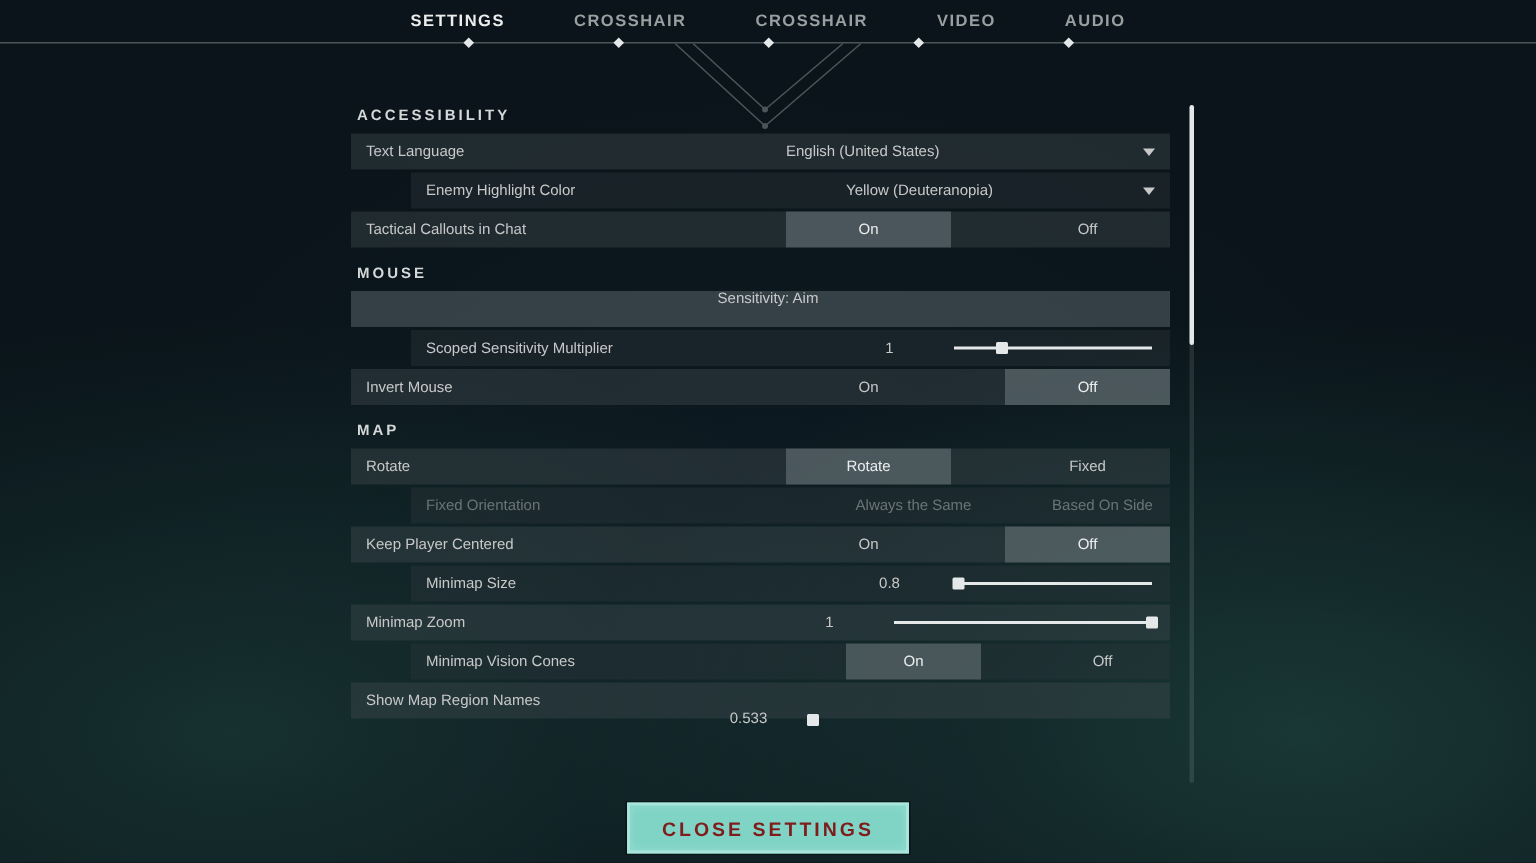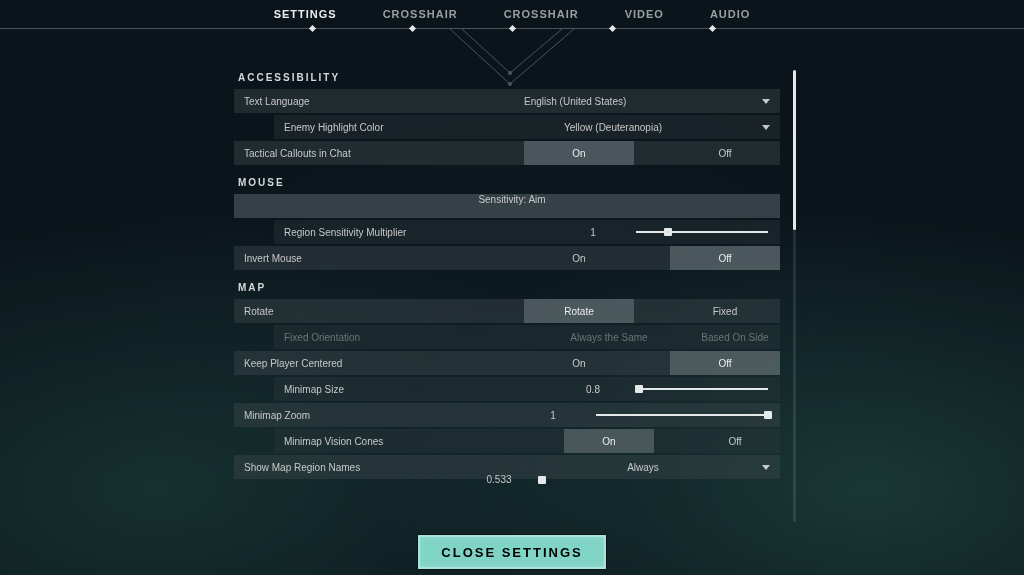--- a/index.html
+++ b/index.html
@@ -129,21 +129,21 @@
   
   .close-btn {
     position: absolute;
     left: 50%; transform: translateX(-50%);
     bottom: 6px;
     width: 188px; height: 34px;
     background: #7fd4c6;
     border: 2px solid #a8e4da;
     box-shadow: 0 0 0 1px rgba(0,0,0,0.4), inset 0 0 6px rgba(255,255,255,0.2);
     display: flex; align-items: center; justify-content: center;
-    color: #000000;
+    color: #7f1d1d;
     font-weight: 600;
     letter-spacing: 2px;
     font-size: 13px;
     cursor: pointer;
   }
 </style>
 </head>
 <body>
 
 <div class="tabs">
@@ -220,21 +220,21 @@
     <div class="label">Sensitivity: Aim</div>
     <div class="slider-controls">
       <div class="slider-value">0.533</div>
       <div class="slider-track">
         <div class="slider-knob" style="left:4%"></div>
       </div>
     </div>
   </div>
 
   <div class="row alt">
-    <div class="label">Region Sensitivity Multiplier</div>
+    <div class="label">Scoped Sensitivity Multiplier</div>
     <div class="slider-controls">
       <div class="slider-value">1</div>
       <div class="slider-track">
         <div class="slider-knob" style="left:24%"></div>
       </div>
     </div>
   </div>
 
   <div class="row">
     <div class="label">Invert Mouse</div>
@@ -303,26 +303,20 @@
     <div class="controls">
       <div class="toggle-pair">
         <div class="toggle-opt selected">On</div>
         <div class="toggle-opt">Off</div>
       </div>
     </div>
   </div>
 
   <div class="row">
     <div class="label">Show Map Region Names</div>
-    <div class="controls">
-      <div class="dropdown">
-        <span style="flex:1;text-align:center;">Always</span>
-        <span class="chevron"></span>
-      </div>
-    </div>
   </div>
 
   <div class="scrollbar">
     <div class="scrollbar-thumb"></div>
   </div>
 </div>
 
 <div class="close-btn">CLOSE SETTINGS</div>
 
 </body></html>

